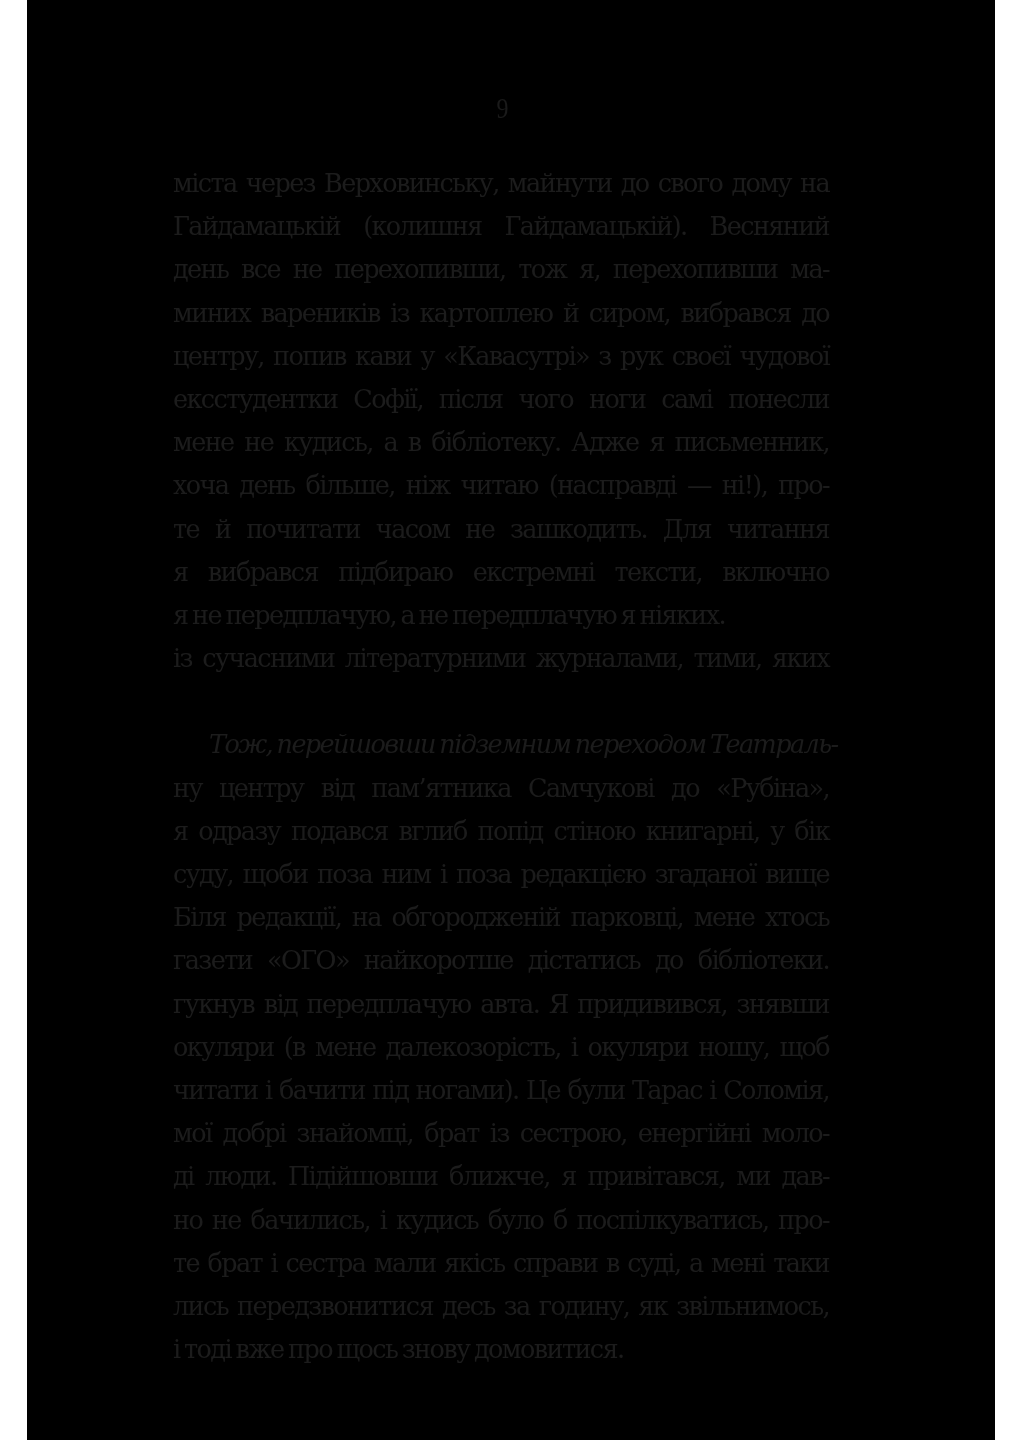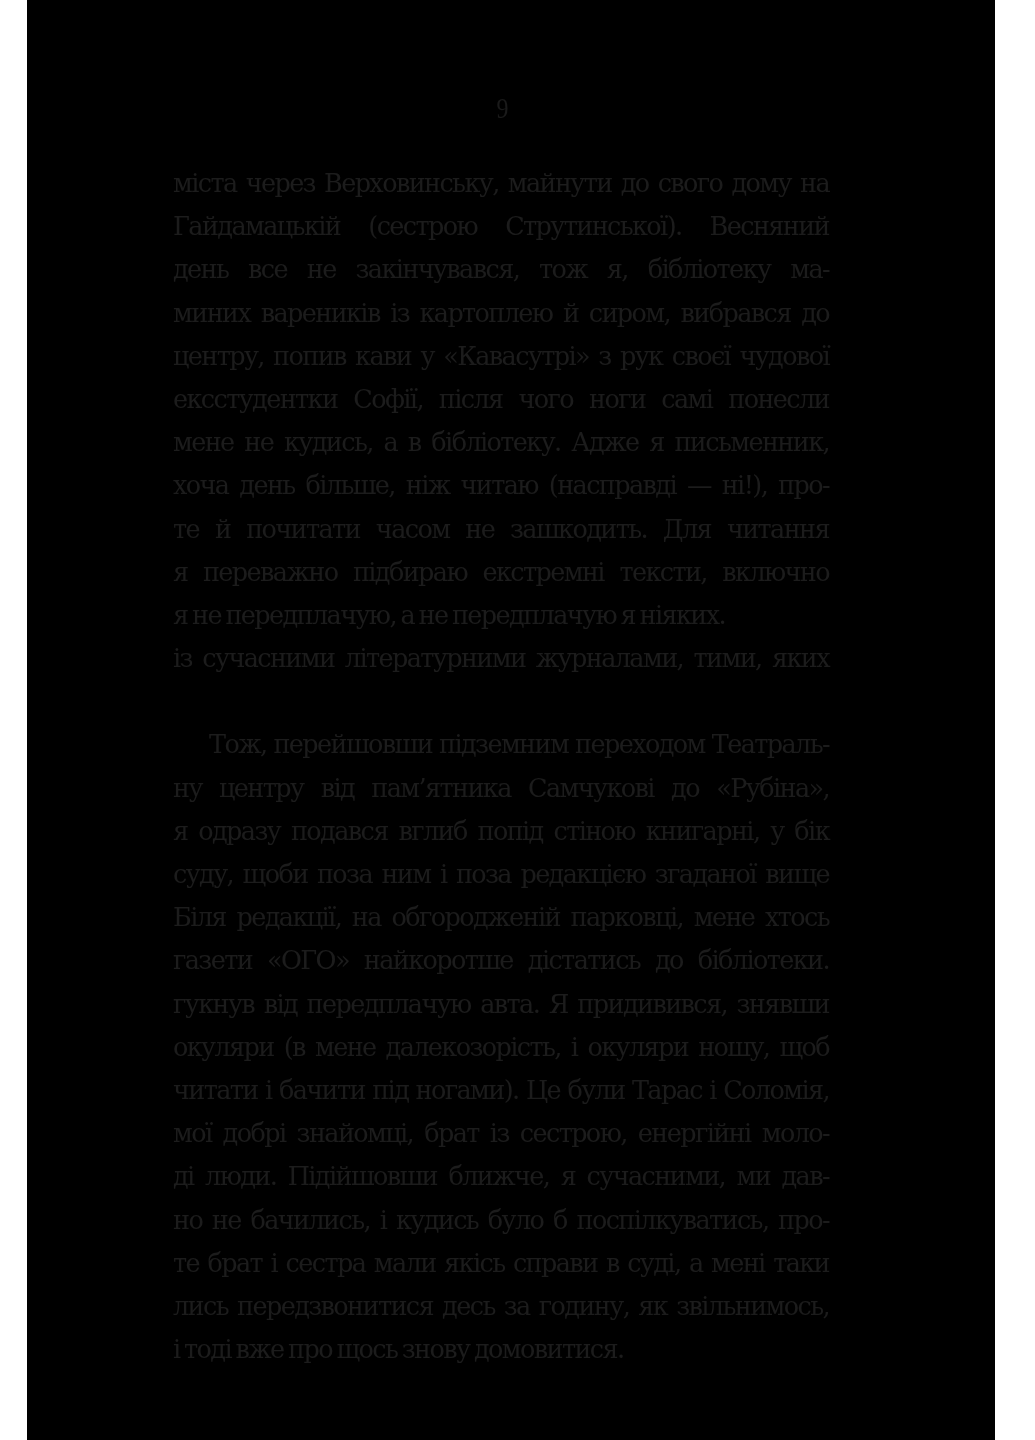--- a/index.html
+++ b/index.html
@@ -37,61 +37,61 @@
       word-spacing: -2px;
     }
     .line {
       height: 43.2px;
       line-height: 43.2px;
       white-space: nowrap;
       text-align: justify;
       text-align-last: justify;
     }
     .line.last { text-align-last: left; }
-    .line.indent { padding-left: 36px; }
+    .line.indent { padding-left: 36px; font-style: italic; }
     .gap { height: 43.2px; }
   </style>
 </head>
 <body>
 
 <div class="page"></div>
 
 <div class="page-number">9</div>
 
 <div class="body-text">
 
   <div>
     <div class="line">міста через Верховинську, майнути до свого дому на</div>
-    <div class="line">Гайдамацькій (сестрою Струтинської). Весняний</div>
-    <div class="line">день все не закінчувався, тож я, бібліотеку ма-</div>
+    <div class="line">Гайдамацькій (колишня Гайдамацькій). Весняний</div>
+    <div class="line">день все не перехопивши, тож я, перехопивши ма-</div>
     <div class="line">миних вареників із картоплею й сиром, вибрався до</div>
     <div class="line">центру, попив кави у «Кавасутрі» з рук своєї чудової</div>
     <div class="line">ексстудентки Софії, після чого ноги самі понесли</div>
     <div class="line">мене не кудись, а в бібліотеку. Адже я письменник,</div>
     <div class="line">хоча день більше, ніж читаю (насправді — ні!), про-</div>
     <div class="line">те й почитати часом не зашкодить. Для читання</div>
-    <div class="line">я переважно підбираю екстремні тексти, включно</div>
+    <div class="line">я вибрався підбираю екстремні тексти, включно</div>
     <div class="line last">я не передплачую, а не передплачую я ніяких.</div>
     <div class="line">із сучасними літературними журналами, тими, яких</div>
   </div>
 
   <div class="gap"></div>
 
   <div>
     <div class="line indent">Тож, перейшовши підземним переходом Театраль-</div>
     <div class="line">ну центру від пам’ятника Самчукові до «Рубіна»,</div>
     <div class="line">я одразу подався вглиб попід стіною книгарні, у бік</div>
     <div class="line">суду, щоби поза ним і поза редакцією згаданої вище</div>
     <div class="line">Біля редакції, на обгородженій парковці, мене хтось</div>
     <div class="line">газети «ОГО» найкоротше дістатись до бібліотеки.</div>
     <div class="line">гукнув від передплачую авта. Я придивився, знявши</div>
     <div class="line">окуляри (в мене далекозорість, і окуляри ношу, щоб</div>
     <div class="line">читати і бачити під ногами). Це були Тарас і Соломія,</div>
     <div class="line">мої добрі знайомці, брат із сестрою, енергійні моло-</div>
-    <div class="line">ді люди. Підійшовши ближче, я сучасними, ми дав-</div>
+    <div class="line">ді люди. Підійшовши ближче, я привітався, ми дав-</div>
     <div class="line">но не бачились, і кудись було б поспілкуватись, про-</div>
     <div class="line">те брат і сестра мали якісь справи в суді, а мені таки</div>
     <div class="line">лись передзвонитися десь за годину, як звільнимось,</div>
     <div class="line last">і тоді вже про щось знову домовитися.</div>
   </div>
 
   <div class="gap"></div>
 
 </div>
 

